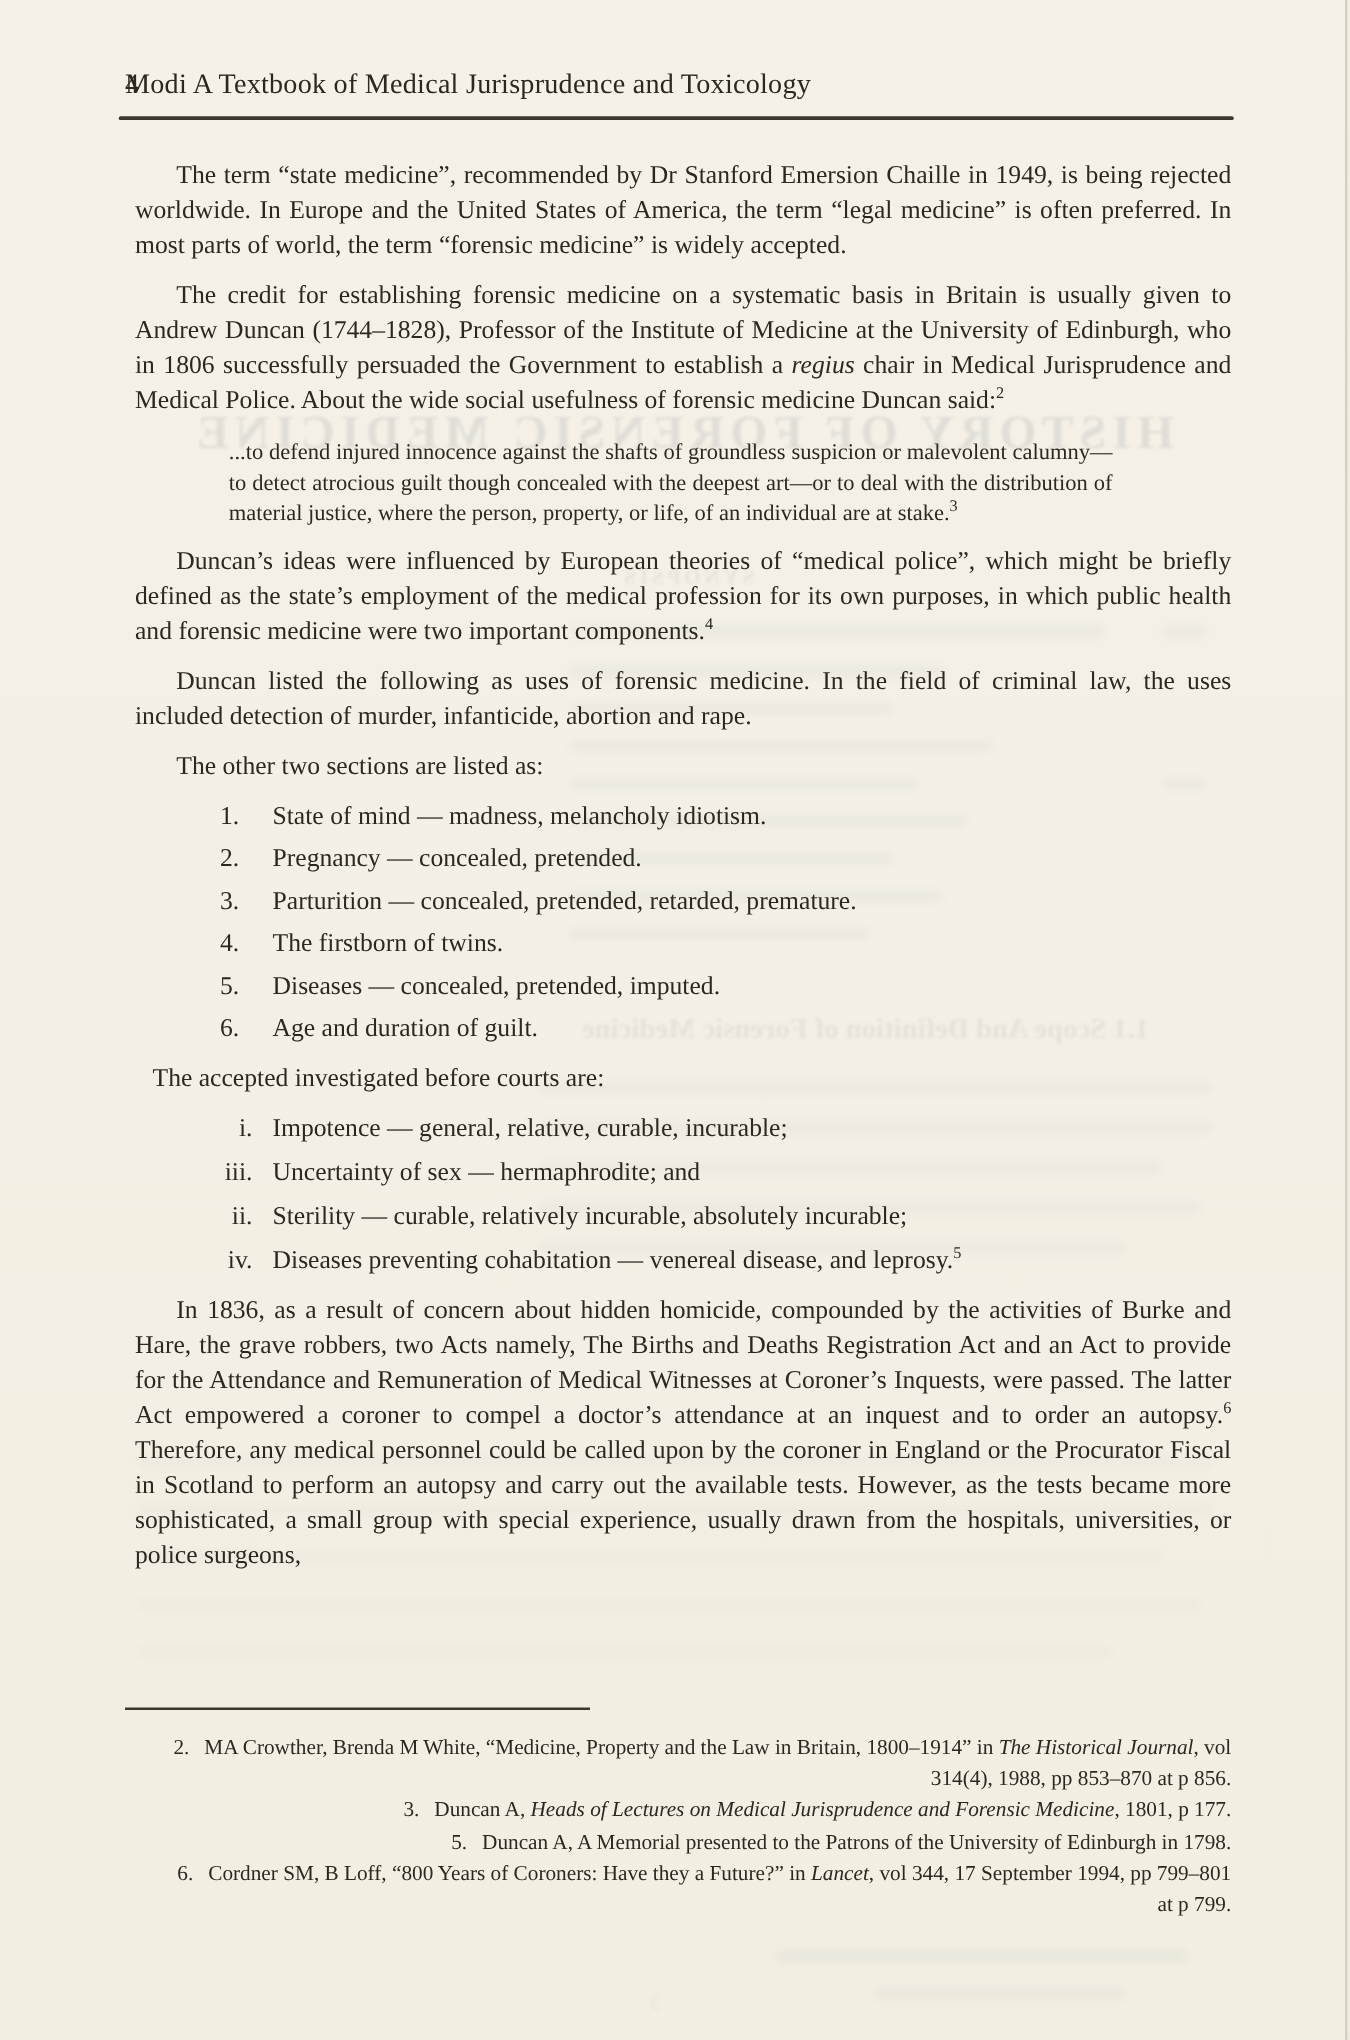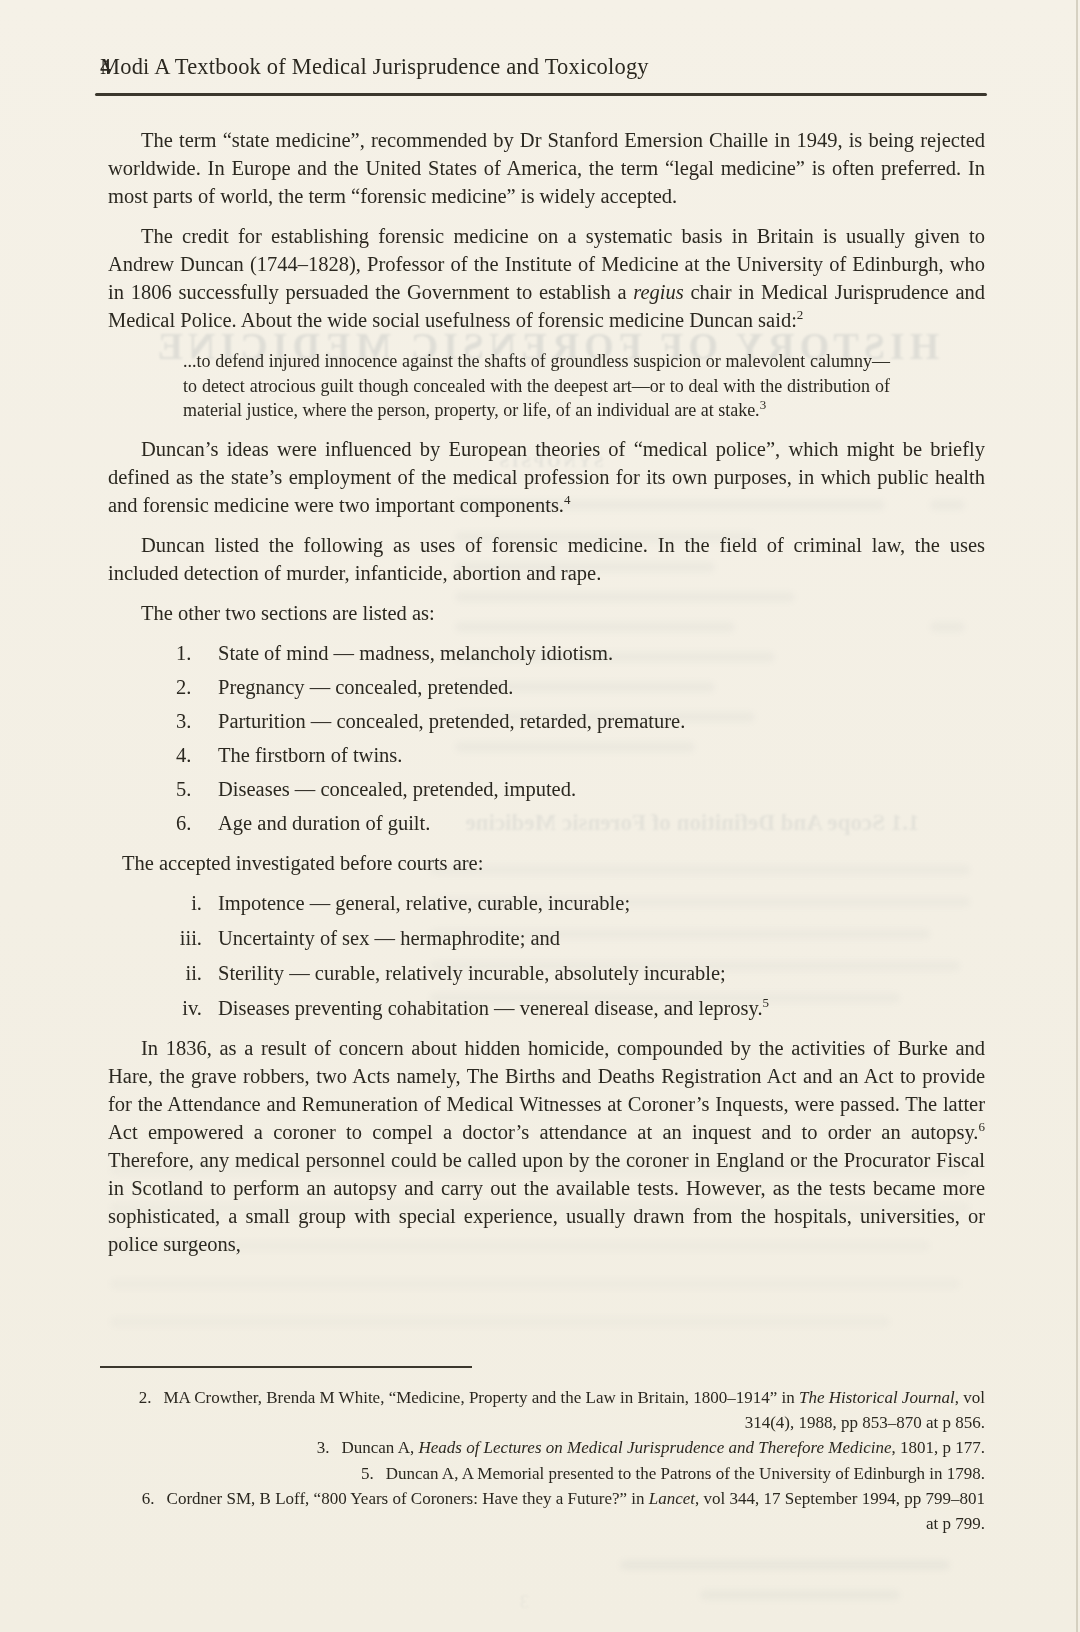--- a/index.html
+++ b/index.html
@@ -110,20 +110,20 @@
         <div class="list-item"><span class="marker">ii.</span><span>Sterility — curable, relatively incurable, absolutely incurable;</span></div>
         <div class="list-item"><span class="marker">iv.</span><span>Diseases preventing cohabitation — venereal disease, and leprosy.</span><sup>5</sup></div>
       </div>
       <div class="para"><span>In 1836, as a result of concern about hidden homicide, compounded by the activities of Burke and Hare, the grave robbers, two Acts namely, The Births and Deaths Registration Act and an Act to provide for the Attendance and Remuneration of Medical Witnesses at Coroner’s Inquests, were passed. The latter Act empowered a coroner to compel a doctor’s attendance at an inquest and to order an autopsy.</span><sup>6</sup><span> Therefore, any medical personnel could be called upon by the coroner in England or the Procurator Fiscal in Scotland to perform an autopsy and carry out the available tests. However, as the tests became more sophisticated, a small group with special experience, usually drawn from the hospitals, universities, or police surgeons,</span></div>
     </div>
 
   <div class="footnotes">
     <div class="fn-rule"></div>
     <div id="fn-list">
         <div class="fn"><span class="fn-num">2.</span><span>MA Crowther, Brenda M White, “Medicine, Property and the Law in Britain, 1800–1914” in </span><i>The Historical Journal</i><span>, vol 314(4), 1988, pp 853–870 at p 856.</span></div>
-        <div class="fn"><span class="fn-num">3.</span><span>Duncan A, </span><i>Heads of Lectures on Medical Jurisprudence and Therefore Medicine</i><span>, 1801, p 177.</span></div>
+        <div class="fn"><span class="fn-num">3.</span><span>Duncan A, </span><i>Heads of Lectures on Medical Jurisprudence and Forensic Medicine</i><span>, 1801, p 177.</span></div>
         <div class="fn"><span class="fn-num">5.</span><span>Duncan A, A Memorial presented to the Patrons of the University of Edinburgh in 1798.</span></div>
         <div class="fn"><span class="fn-num">6.</span><span>Cordner SM, B Loff, “800 Years of Coroners: Have they a Future?” in </span><i>Lancet</i><span>, vol 344, 17 September 1994, pp 799–801 at p 799.</span></div>
       </div>
   </div>
 
   <div class="page-edge"></div>
 </div>
 
 </body></html>

